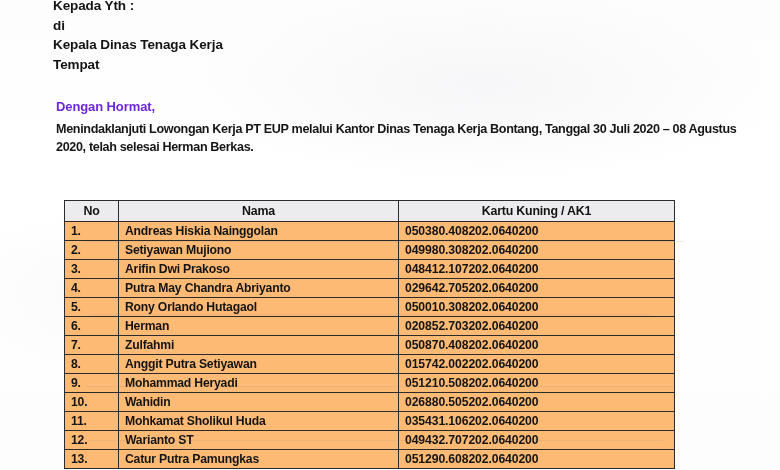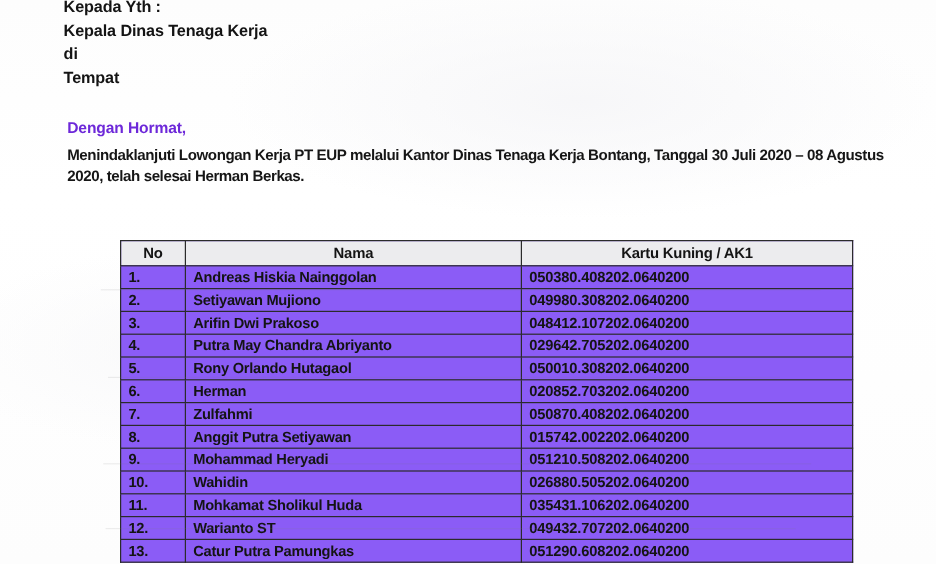--- a/index.html
+++ b/index.html
@@ -73,30 +73,30 @@
     font-weight: bold;
     font-size: 11.2px;
     letter-spacing: -0.5px;
     opacity: 0.85;
     font-family: "Liberation Serif", serif;
   }
 
   
   table.roster {
     position: absolute;
-    left: 100px;
+    left: 64px;
     top: 200px;
     width: 610px;
     border-collapse: collapse;
     table-layout: fixed;
     font-size: 12.2px;
     font-weight: bold;
     color: #141414;
     letter-spacing: -0.2px;
-    background: #8b5cf6;
+    background: #fdba74;
   }
   table.roster th,
   table.roster td {
     border: 1px solid #2b2b2b;
     height: 18px;
     padding: 0 0 0 6px;
     vertical-align: middle;
     line-height: 17px;
     white-space: nowrap;
     overflow: hidden;
@@ -122,22 +122,22 @@
     background: rgba(120,120,125,0.13);
   }
 </style>
 </head>
 <body>
 
 <div class="page"></div>
 
 <div class="addressee">
   <div class="clipped">Kepada Yth :</div>
+  <div>di</div>
   <div>Kepala Dinas Tenaga Kerja</div>
-  <div>di</div>
   <div>Tempat</div>
 </div>
 
 <div class="salutation">Dengan Hormat,</div>
 
 <div class="para">
   <div class="line">Menindaklanjuti Lowongan Kerja PT EUP melalui Kantor Dinas Tenaga Kerja Bontang,  Tanggal 30 Juli 2020 – 08 Agustus</div>
   <div class="line">2020, telah selesai Herman Berkas.</div>
 </div>
 

